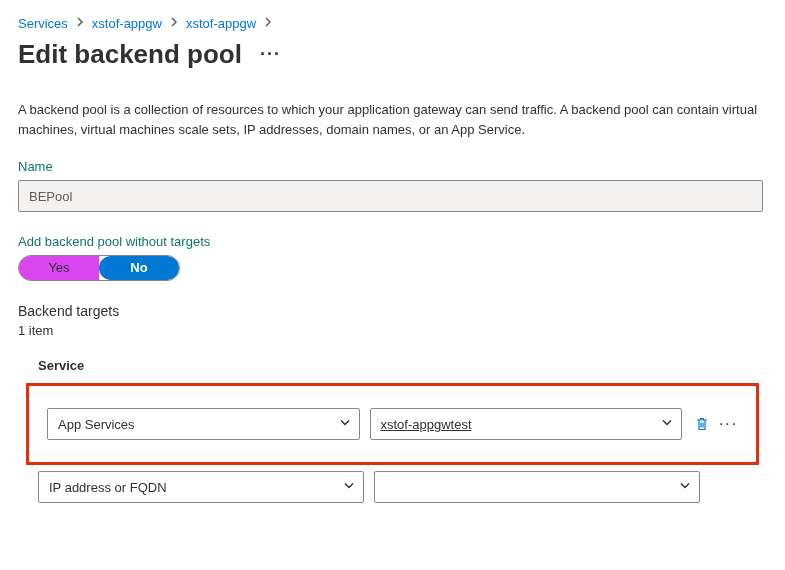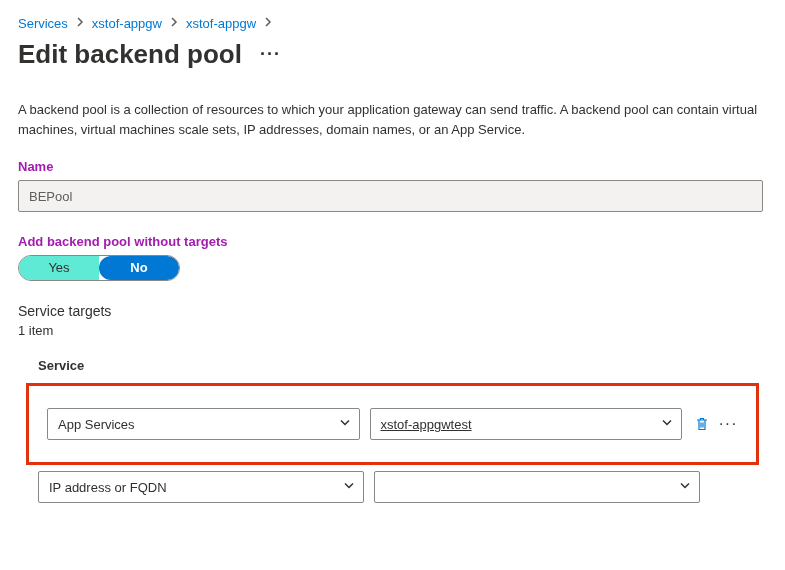--- a/index.html
+++ b/index.html
@@ -24,21 +24,21 @@
   h1 {
     font-size: 26px;
     font-weight: 600;
     margin: 6px 0 30px 0;
     display: flex;
     align-items: center;
     gap: 18px;
   }
   .hellip { font-size: 18px; color: #323130; cursor: pointer; letter-spacing: 1px; }
   .desc { color: #323130; line-height: 1.5; max-width: 740px; margin-bottom: 20px; }
-  .label { font-size: 13px; color: #a21caf; margin-bottom: 6px; display: block; font-weight: bold; }
+  .label { font-size: 13px; color: #0f766e; margin-bottom: 6px; display: block; }
   .text-input {
     width: 745px;
     height: 32px;
     border: 1px solid #8a8886;
     border-radius: 2px;
     padding: 0 10px;
     font-size: 13px;
     background: #f3f2f1;
     color: #605e5c;
   }
@@ -50,21 +50,21 @@
     overflow: hidden;
     height: 26px;
     line-height: 24px;
   }
   .toggle span {
     width: 80px;
     text-align: center;
     font-size: 13px;
     cursor: pointer;
   }
-  .toggle .on { background: #5eead4; color: #323130; }
+  .toggle .on { background: #d946ef; color: #323130; }
   .toggle .off { background: #0078d4; color: #fff; border-radius: 16px; font-weight: 700; }
   .section-title { font-size: 14px; margin-top: 22px; margin-bottom: 4px; }
   .item-count { font-size: 13px; margin-bottom: 20px; }
   .table-head {
     display: flex;
     padding: 0 20px 10px 20px;
     font-weight: 600;
     font-size: 13px;
   }
   .col-type { width: 340px; }
@@ -145,21 +145,21 @@
 </div>
 
 <div class="field-row">
   <div class="label">Add backend pool without targets</div>
   <div class="toggle">
     <span class="on">Yes</span>
     <span class="off">No</span>
   </div>
 </div>
 
-<div class="section-title">Service targets</div>
+<div class="section-title">Backend targets</div>
 <div class="item-count">1 item</div>
 
 <div class="table-head">
   <div class="col-target">Service</div>
 </div>
 
 <div class="highlight-row">
   <div class="data-row">
     <div class="dropdown dd-type">
       <span>App Services</span>

